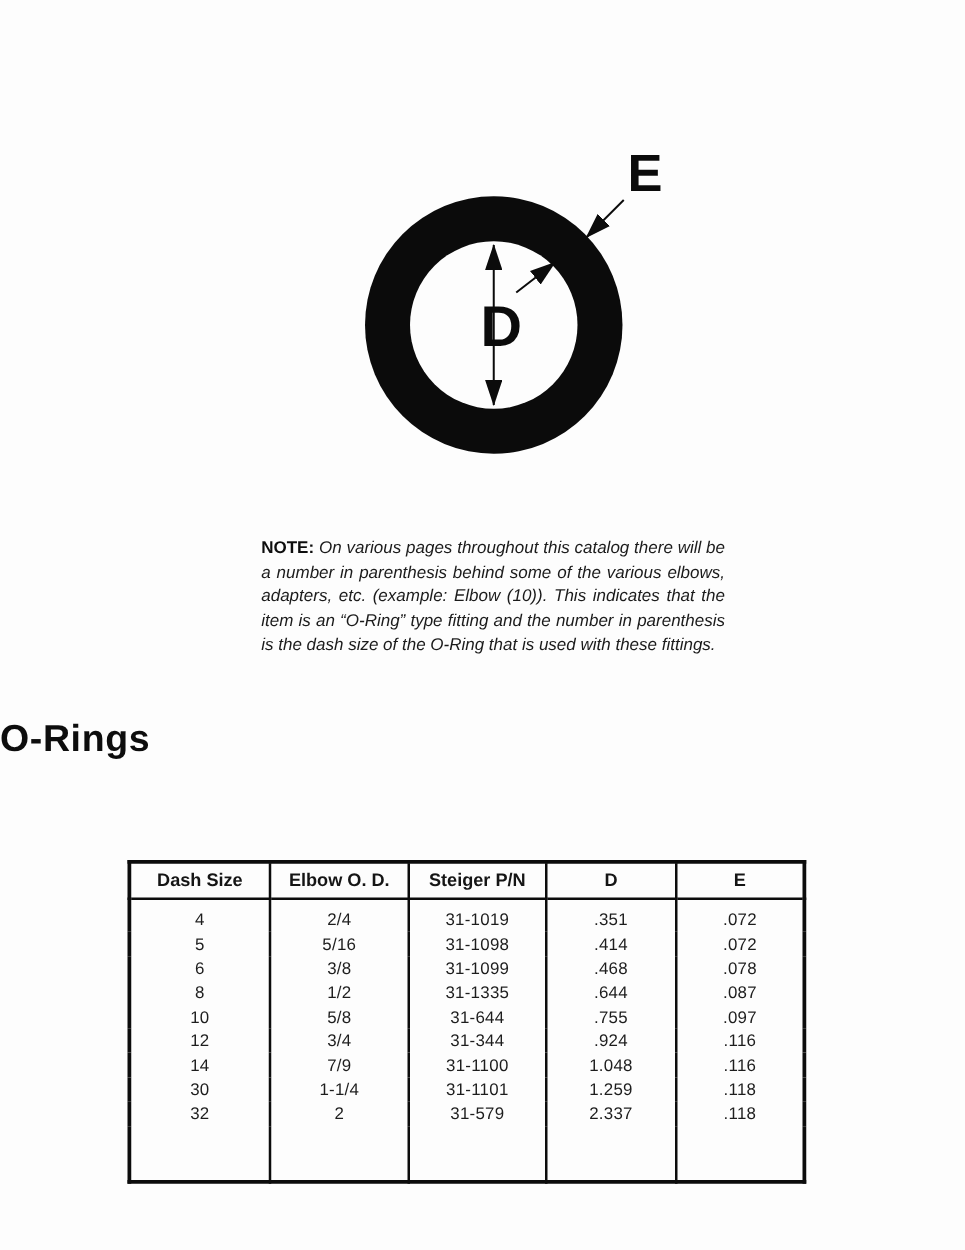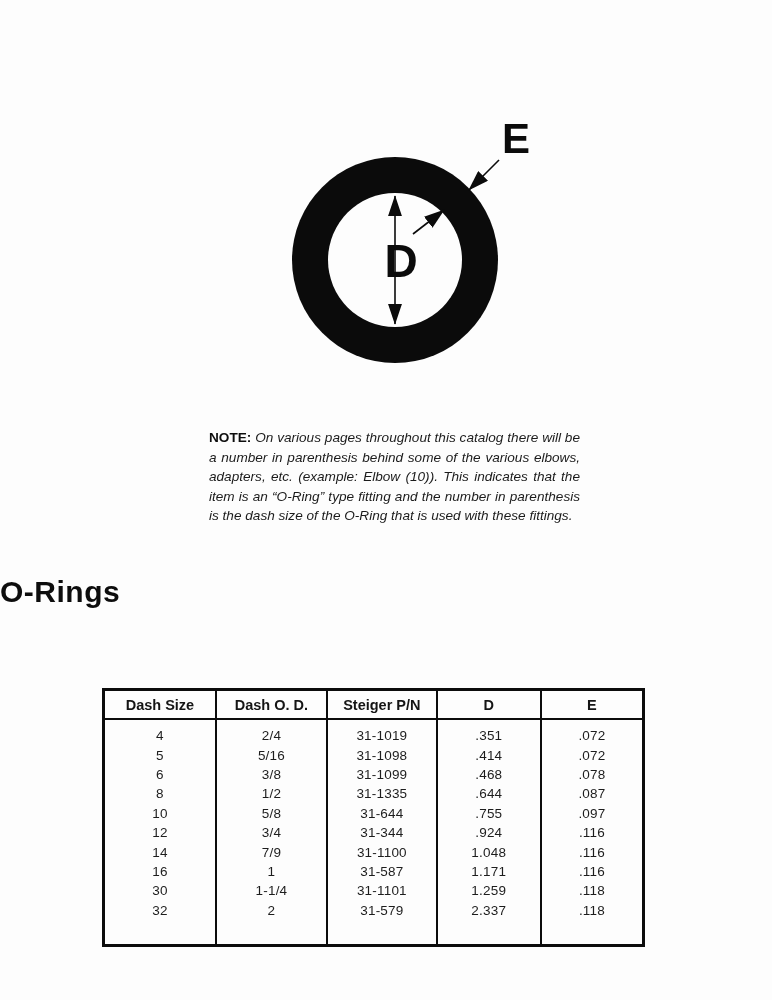--- a/index.html
+++ b/index.html
@@ -86,21 +86,21 @@
     <colgroup>
       <col class="c1">
         <col class="c2">
         <col class="c3">
         <col class="c4">
         <col class="c5">
     </colgroup>
     <thead>
       <tr id="hdr-row">
           <th>Dash Size</th>
-          <th>Dash O. D.</th>
+          <th>Elbow O. D.</th>
           <th>Steiger P/N</th>
           <th>D</th>
           <th>E</th>
         </tr>
     </thead>
     <tbody id="body-rows">
         <tr class="first">
           <td>4</td>
           <td>2/4</td>
           <td>31-1019</td>
@@ -143,27 +143,20 @@
           <td>.116</td>
         </tr>
         <tr>
           <td>14</td>
           <td>7/9</td>
           <td>31-1100</td>
           <td>1.048</td>
           <td>.116</td>
         </tr>
         <tr>
-          <td>16</td>
-          <td>1</td>
-          <td>31-587</td>
-          <td>1.171</td>
-          <td>.116</td>
-        </tr>
-        <tr>
           <td>30</td>
           <td>1-1/4</td>
           <td>31-1101</td>
           <td>1.259</td>
           <td>.118</td>
         </tr>
         <tr>
           <td>32</td>
           <td>2</td>
           <td>31-579</td>

